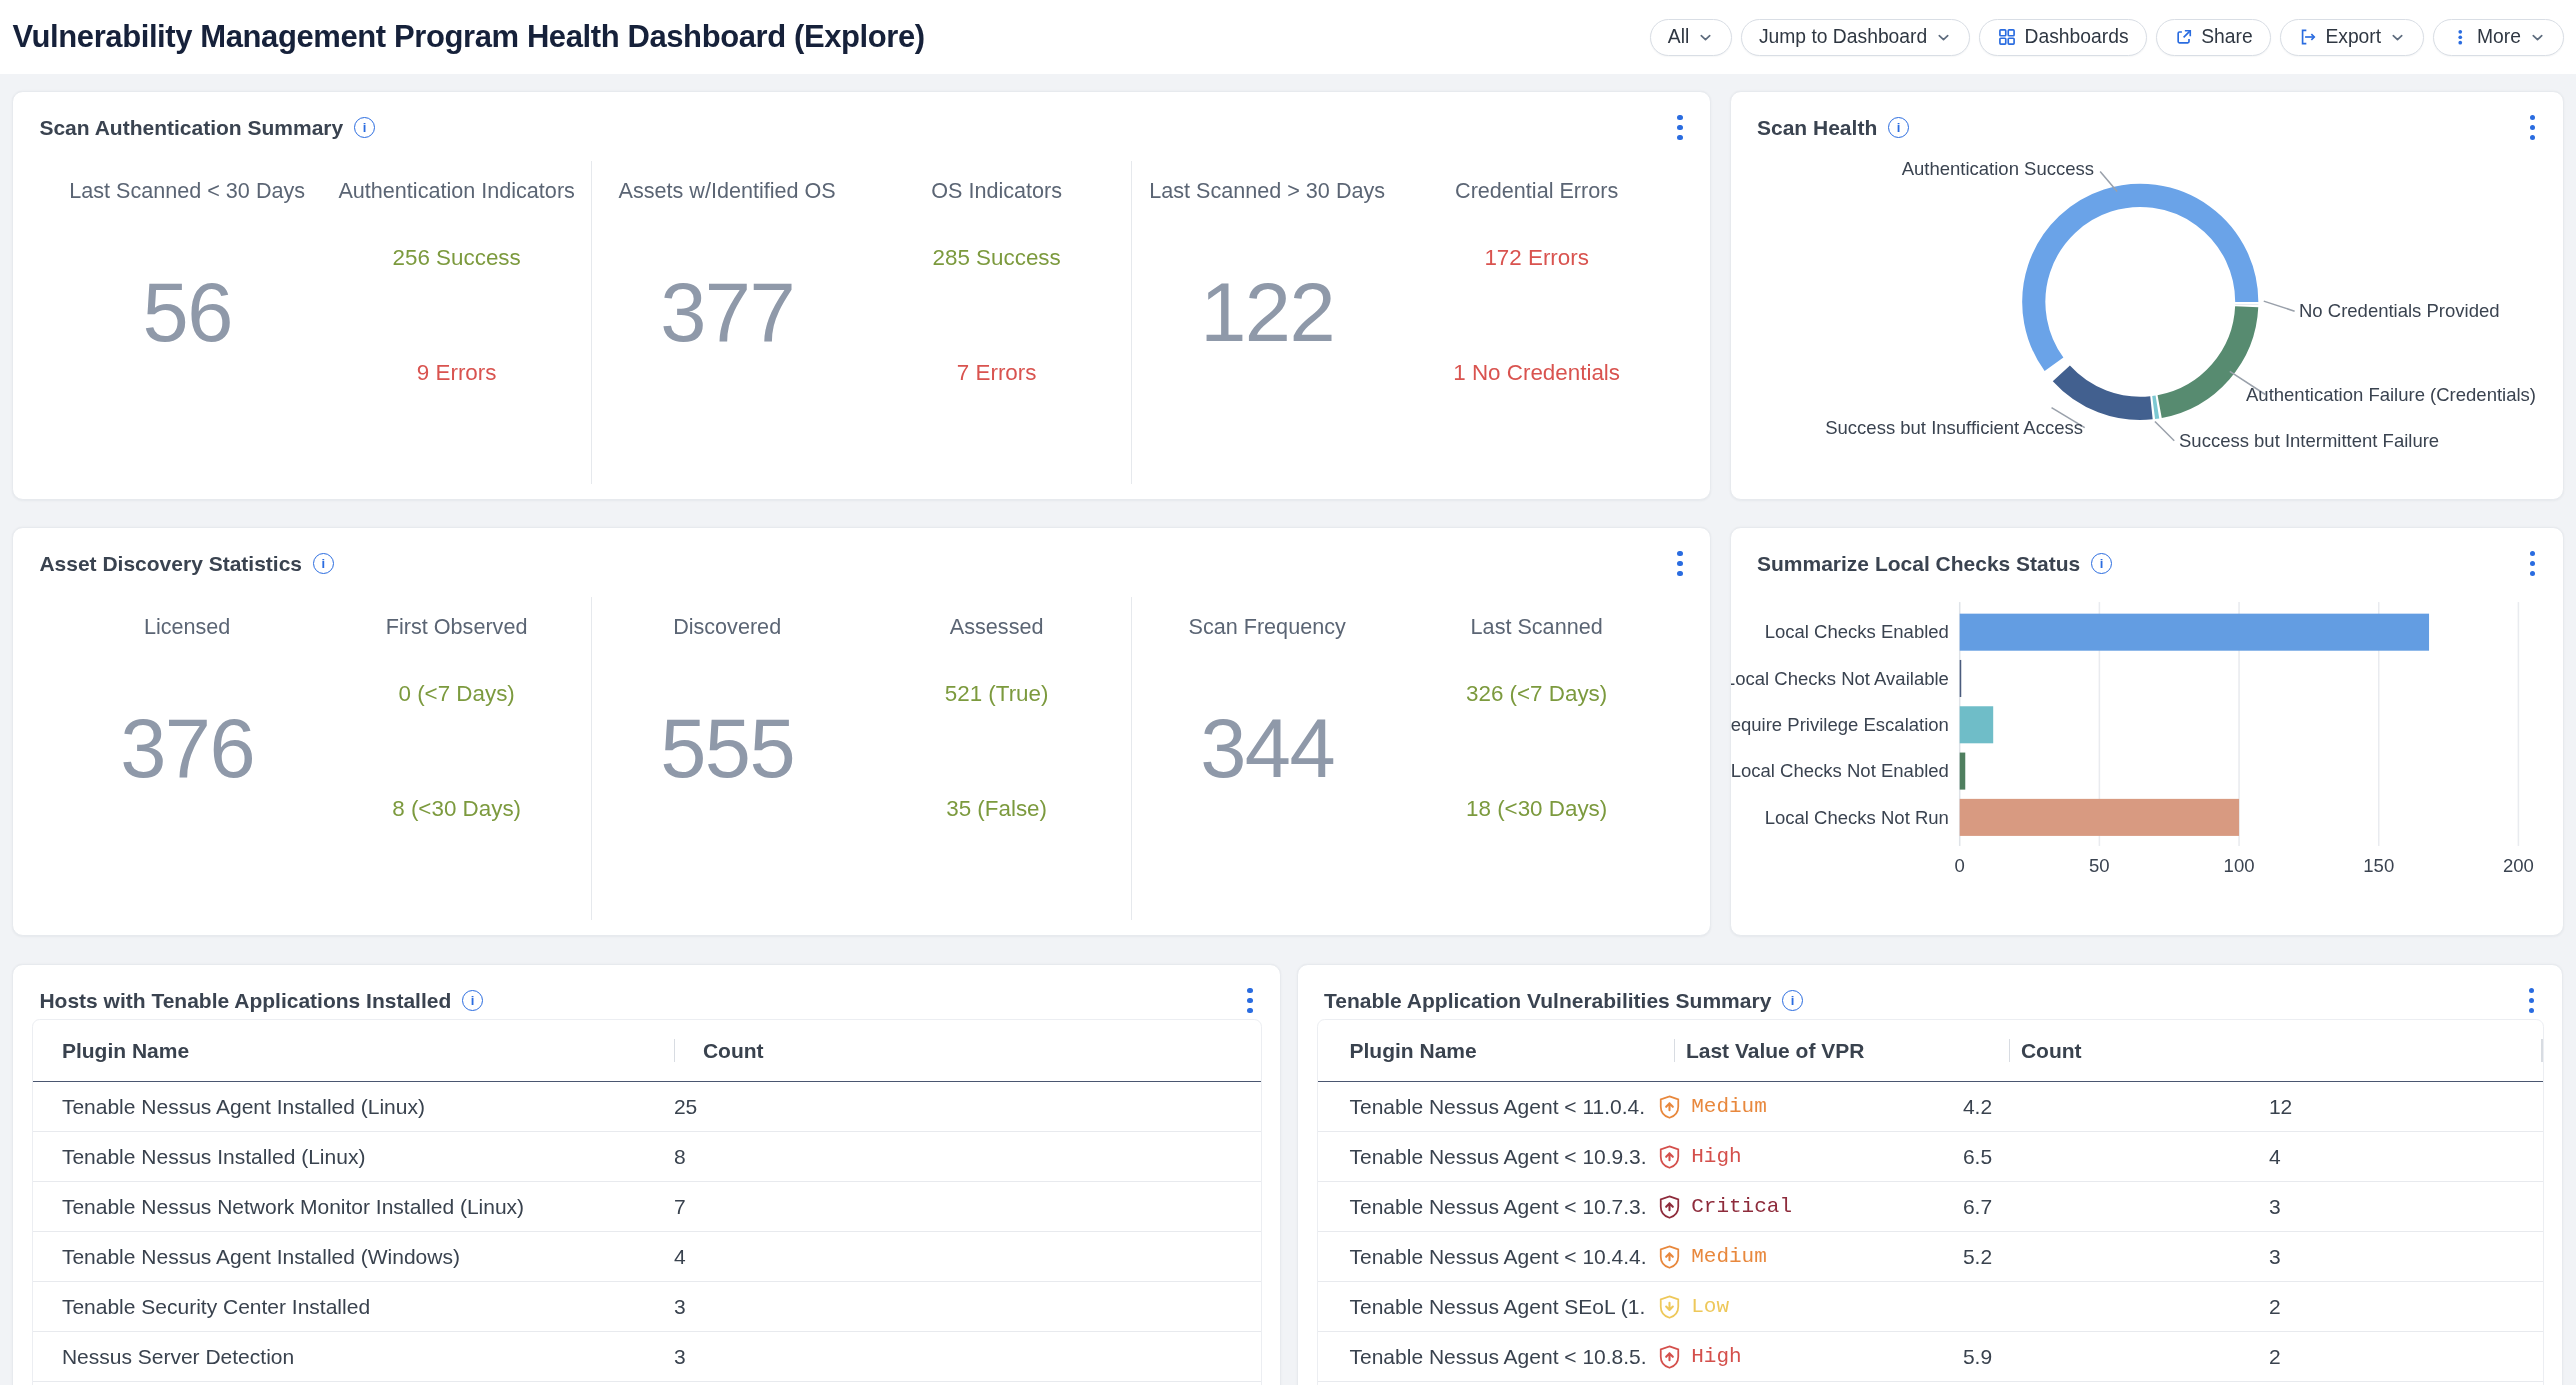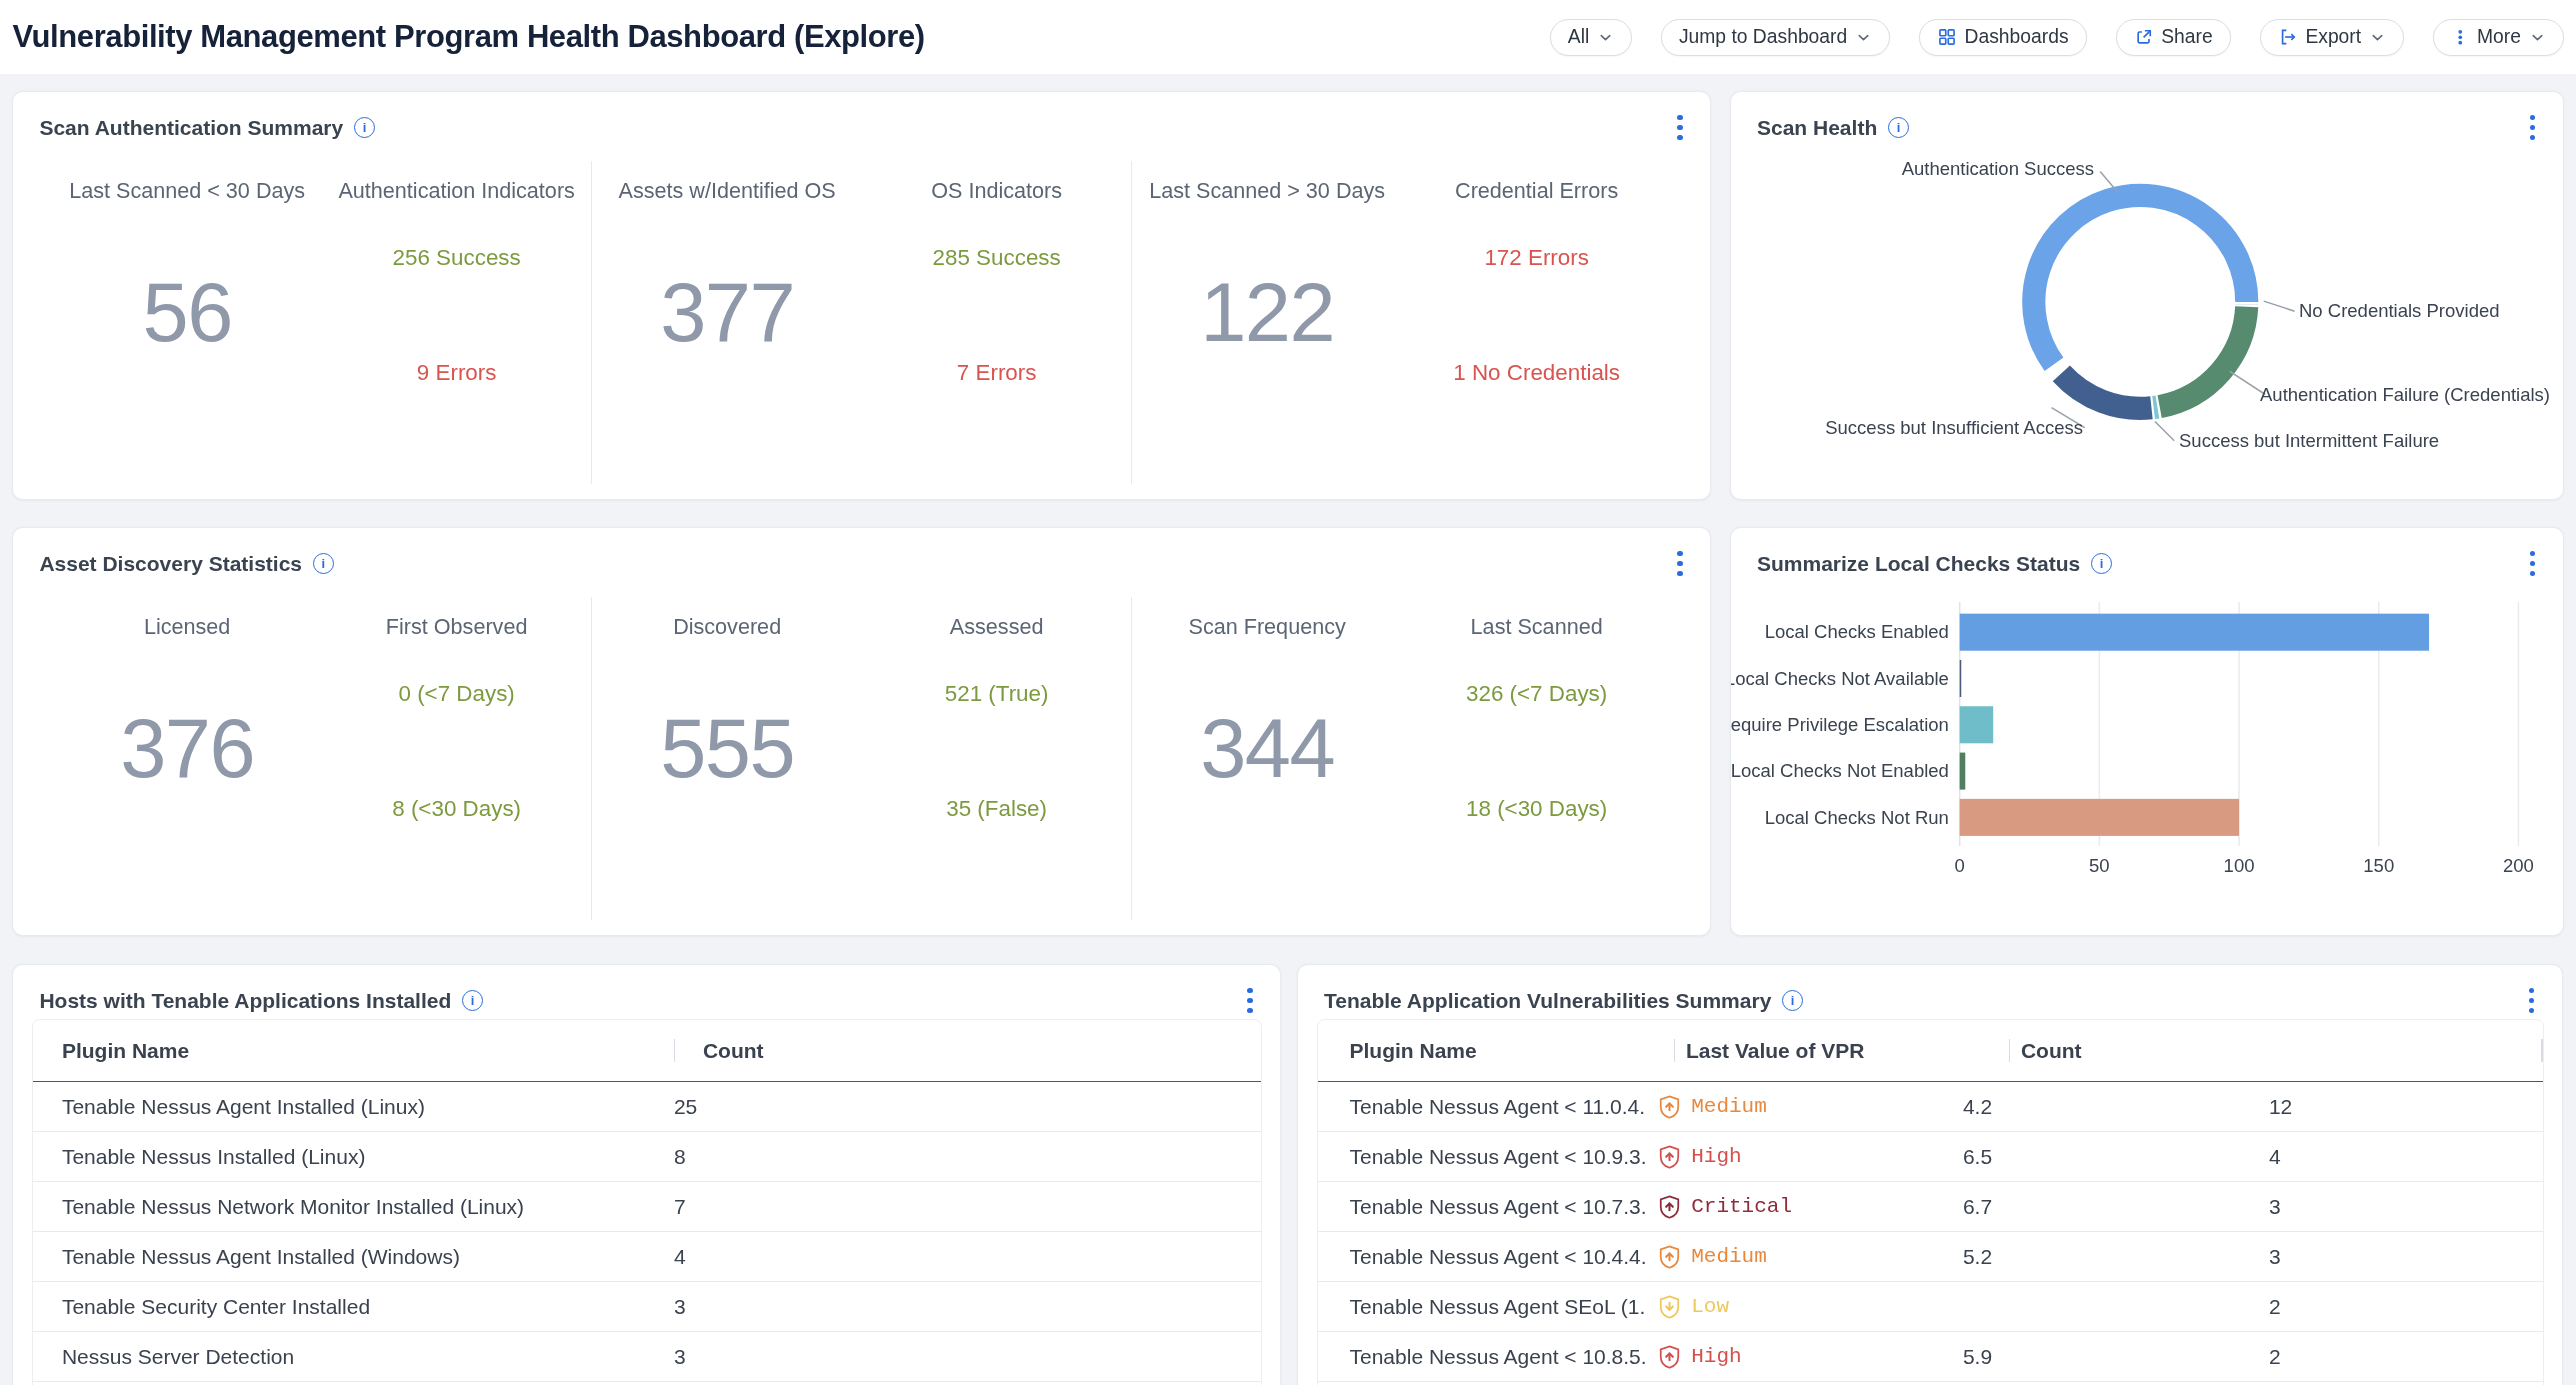--- a/index.html
+++ b/index.html
@@ -12,21 +12,21 @@
   }
   
   .header-band {
     position: absolute; left: 0; top: 0; width: 2576px; height: 74px;
     background: #ffffff; display: flex; align-items: center;
     padding: 0 12.4px; z-index: 5;
   }
   .page-title {
     font-size: 31px; font-weight: 700; color: #16213a; letter-spacing: -0.4px;
   }
-  .toolbar { margin-left: auto; display: flex; gap: 29px; align-items: center; }
+  .toolbar { margin-left: auto; display: flex; gap: 9px; align-items: center; }
   .pill {
     display: inline-flex; align-items: center; gap: 7.7px;
     height: 37px; padding: 0 17px; border-radius: 18.5px;
     background: #fff; border: 0.8px solid #d9dee5;
     font-family: "Liberation Sans", sans-serif;
     font-size: 19.3px; color: #2f3742; cursor: pointer; white-space: nowrap;
     box-shadow: 0 0.8px 1.5px rgba(20,30,60,.05);
   }
   .pill svg { display: block; }
   
@@ -236,21 +236,21 @@
         <title>Success but Insufficient Access</title>
       </path>
       <path d="M 478 103 L 500 129" stroke="#9aa1ab" stroke-width="2" fill="none"></path>
       <path d="M 730 284 L 690 271" stroke="#9aa1ab" stroke-width="2" fill="none"></path>
       <path d="M 692 392 L 646 362" stroke="#9aa1ab" stroke-width="2" fill="none"></path>
       <path d="M 574 452 L 549 427" stroke="#9aa1ab" stroke-width="2" fill="none"></path>
       <path d="M 458 435 L 415 409" stroke="#9aa1ab" stroke-width="2" fill="none"></path>
     </svg>
   <div class="donut-label right" style="right:469px;top:66px">Authentication Success</div>
   <div class="donut-label" style="left:568px;top:208px">No Credentials Provided</div>
-  <div class="donut-label" style="left:529px;top:292px">Authentication Failure (Credentials)</div>
+  <div class="donut-label" style="left:515px;top:292px">Authentication Failure (Credentials)</div>
   <div class="donut-label" style="left:448px;top:338px">Success but Intermittent Failure</div>
   <div class="donut-label right" style="right:480px;top:325px">Success but Insufficient Access</div>
 </div>
 
 <div class="panel" style="left:12.4px;top:527px;width:1699px;height:409px">
   <div class="panel-head">
     <span class="panel-title">Asset Discovery Statistics</span>
     <span class="info-icon">i</span>
     <span class="kebab">
         <i></i>

